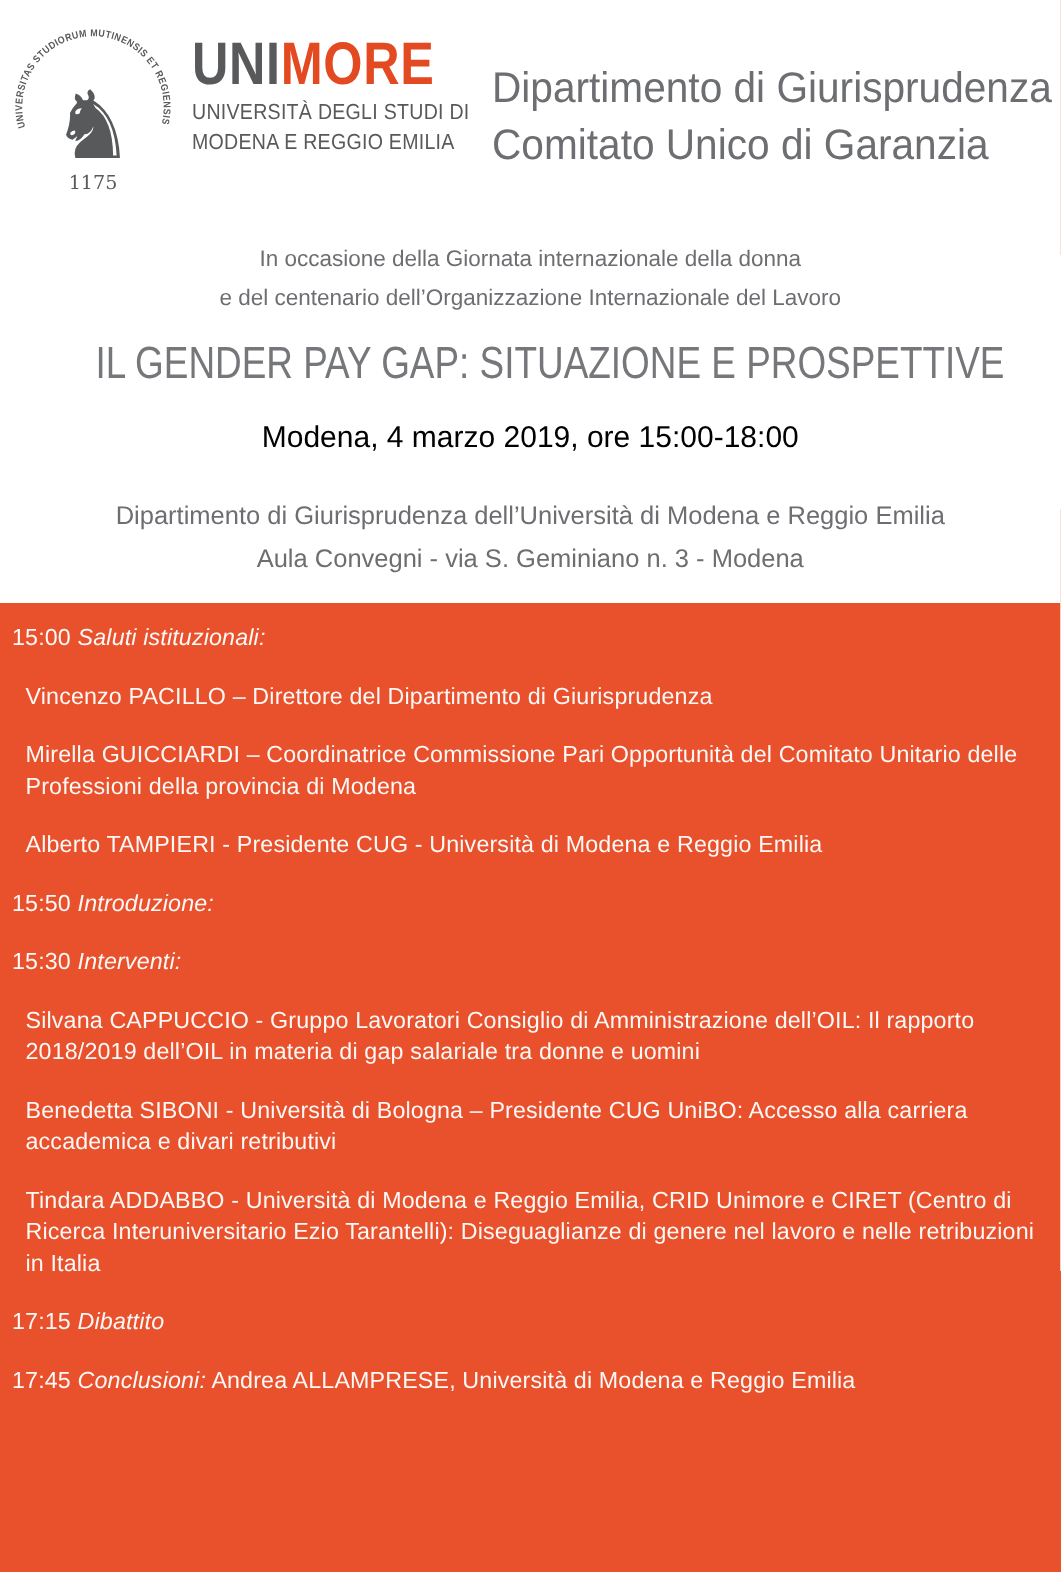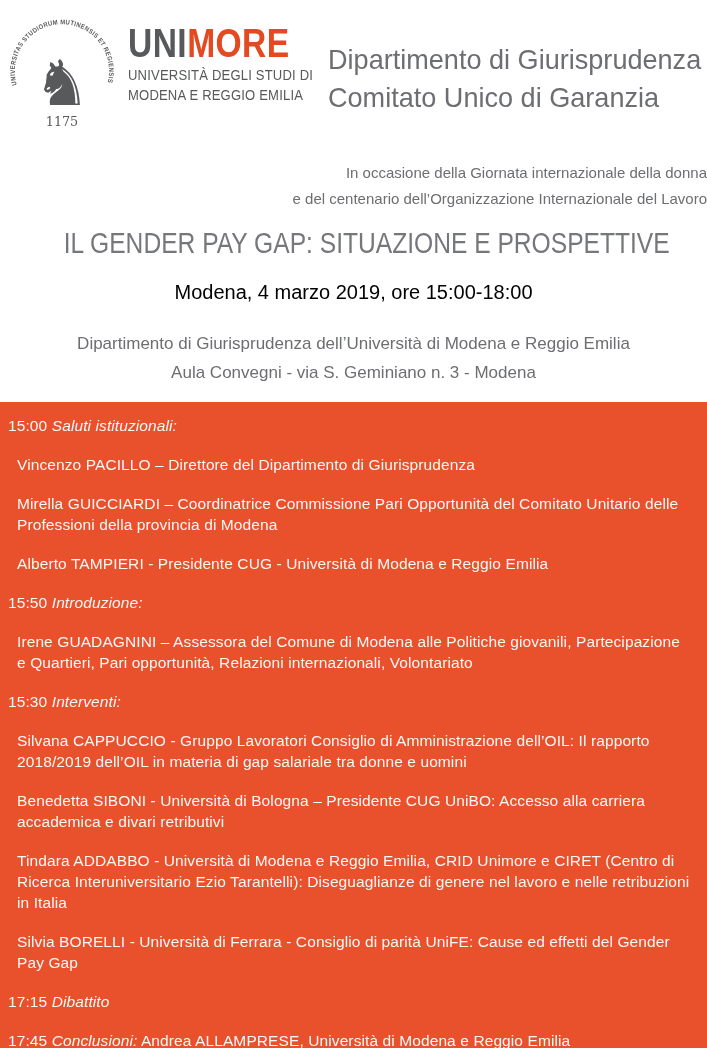--- a/index.html
+++ b/index.html
@@ -24,21 +24,21 @@
     margin-top:3px; font-size:14.5px; color:#58595B; line-height:16.5px;
     white-space:nowrap; transform:scaleX(0.90); transform-origin:0 0;
     letter-spacing:0.2px;
   }
   .dept-block { margin-left:20px; margin-top:30px; color:#6D6E71; }
   .dept-line {
     font-size:28.5px; line-height:38px; white-space:nowrap;
     transform:scaleX(0.95); transform-origin:0 0; font-weight:normal;
   }
   
-  .occasion { margin-top:24px; text-align:right; color:#6D6E71; font-size:15px; line-height:25.5px; }
+  .occasion { margin-top:24px; text-align:center; color:#6D6E71; font-size:15px; line-height:25.5px; }
   .main-title {
     margin-top:13px; text-align:center; color:#76777A; font-size:30px;
     line-height:37px; white-space:nowrap; transform:scaleX(0.82); font-weight:normal;
   }
   .datetime { margin-top:19px; text-align:center; color:#000000; font-size:20px; line-height:24px; }
   .venue { margin-top:26px; text-align:center; color:#6D6E71; font-size:17px; line-height:28.5px; }
   
   .prog {
     flex:1 1 auto; margin-top:15px; background:#E9502C; color:#FBF8F6;
     padding:13px 14px 0 8px;
@@ -94,30 +94,28 @@
     <div class="row session"><span>15:00</span> <span class="it">Saluti istituzionali:</span></div>
 
     <div class="row speaker"><span>Vincenzo PACILLO – Direttore del Dipartimento di Giurisprudenza</span></div>
 
     <div class="row speaker"><span>Mirella GUICCIARDI – Coordinatrice Commissione Pari Opportunità del Comitato Unitario delle Professioni della provincia di Modena</span></div>
 
     <div class="row speaker"><span>Alberto TAMPIERI - Presidente CUG - Università di Modena e Reggio Emilia</span></div>
 
     <div class="row session"><span>15:50</span> <span class="it">Introduzione:</span></div>
 
-    <div class="row speaker"><span>Irene GUADAGNINI – Assessora del Comune di Modena alle Politiche giovanili, Partecipazione e Quartieri, Pari opportunità, Relazioni internazionali, Volontariato</span></div>
 
     <div class="row session"><span>15:30</span> <span class="it">Interventi:</span></div>
 
     <div class="row speaker"><span>Silvana CAPPUCCIO - Gruppo Lavoratori Consiglio di Amministrazione dell’OIL: Il rapporto 2018/2019 dell’OIL in materia di gap salariale tra donne e uomini</span></div>
 
     <div class="row speaker"><span>Benedetta SIBONI - Università di Bologna – Presidente CUG UniBO: Accesso alla carriera accademica e divari retributivi</span></div>
 
     <div class="row speaker"><span>Tindara ADDABBO - Università di Modena e Reggio Emilia, CRID Unimore e CIRET (Centro di Ricerca Interuniversitario Ezio Tarantelli): Diseguaglianze di genere nel lavoro e nelle retribuzioni in Italia</span></div>
 
-    <div class="row speaker"><span>Silvia BORELLI - Università di Ferrara - Consiglio di parità UniFE: Cause ed effetti del Gender Pay Gap</span></div>
 
     <div class="row session"><span>17:15</span> <span class="it">Dibattito</span></div>
 
     <div class="row session"><span>17:45</span> <span class="it">Conclusioni:</span> <span>Andrea ALLAMPRESE, Università di Modena e Reggio Emilia</span></div>
 
   </div>
 </div>
 
 </body></html>

